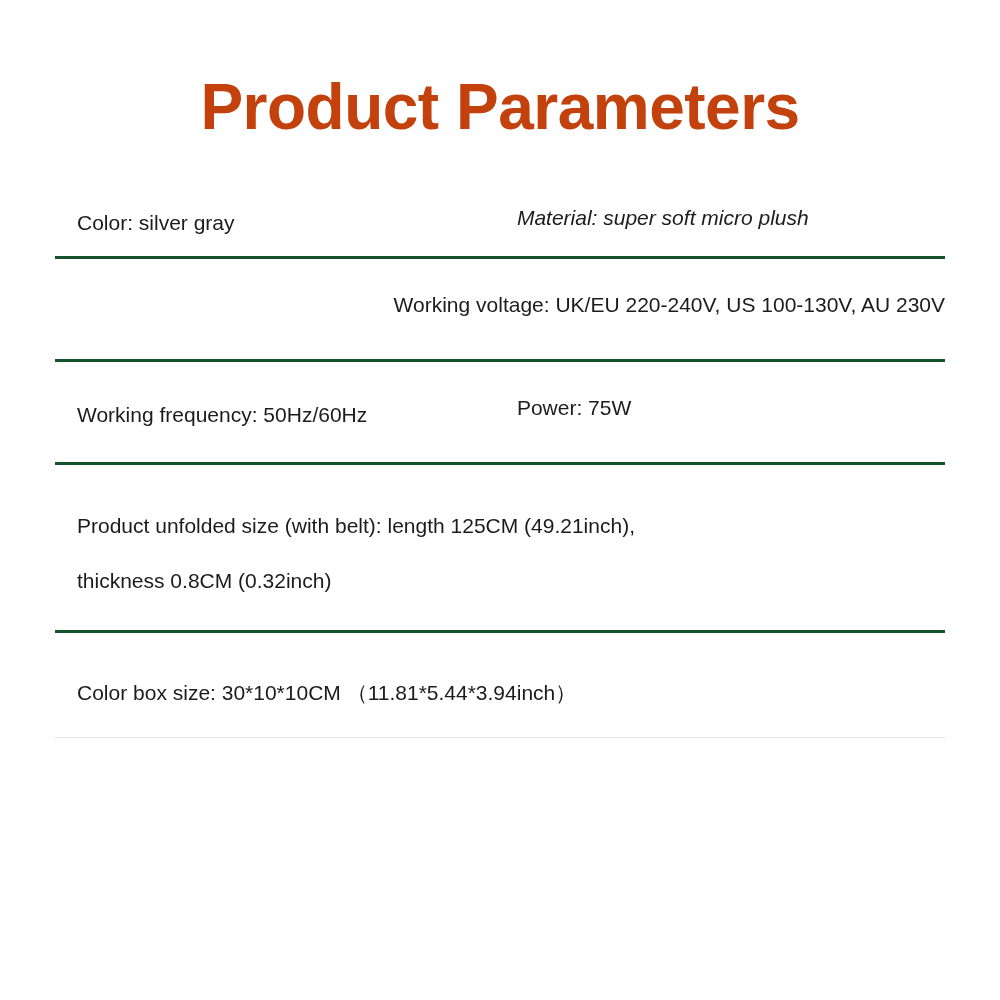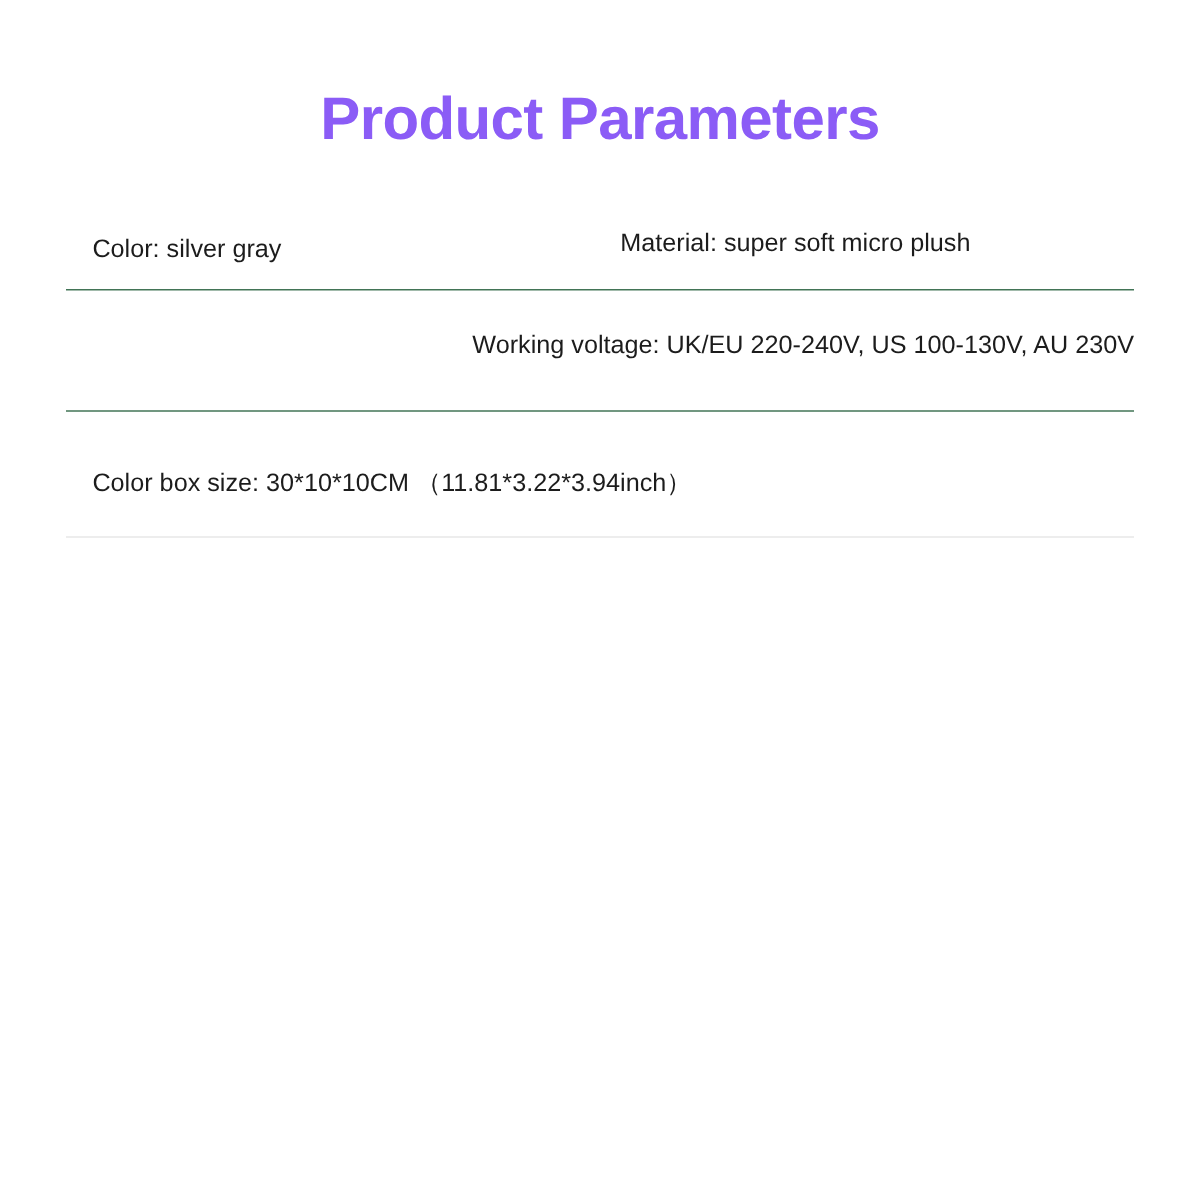--- a/index.html
+++ b/index.html
@@ -15,36 +15,36 @@
     overflow: hidden;
   }
   .page {
     width: 1000px;
     height: 1000px;
     box-sizing: border-box;
     position: relative;
   }
   .title {
     text-align: center;
-    font-size: 50px;
+    font-size: 64px;
     font-weight: bold;
     letter-spacing: -0.5px;
-    color: #8b5cf6;
+    color: #c2410c;
     margin: 0;
     padding-top: 72px;
     line-height: 1.1;
   }
   .spec-table {
     margin: 0 auto;
     width: 890px;
     padding-top: 50px;
   }
   .row {
     position: relative;
-    border-bottom: 1px solid #14532d;
+    border-bottom: 3px solid #14532d;
     box-sizing: border-box;
   }
   .row:last-child {
     border-bottom: 1px solid #e2e2e2;
   }
   .cells {
     display: flex;
     align-items: center;
     width: 100%;
     box-sizing: border-box;
@@ -64,21 +64,21 @@
     width: 49%;
     padding-left: 8px;
   }
   .cell.full {
     width: 100%;
     padding-left: 22px;
   }
   
   .r1 .cells { height: 64px; }
   .r1 .cell.left { transform: translateY(-1px); }
-  .r1 .cell.right { transform: translateY(-6px); }
+  .r1 .cell.right { transform: translateY(-6px); font-style: italic; }
 
   .r2 .cells { height: 100px; text-align: right; }
   .r2 .cell.full { transform: translateY(-4px); }
 
   .r3 .cells { height: 100px; }
   .r3 .cell.left { transform: translateY(3px); }
   .r3 .cell.right { transform: translateY(-4px); }
 
   .r4 .cells { height: 104px; }
   .r4 .cell.left { transform: translateY(-3px); }
@@ -112,24 +112,36 @@
         <div class="cell right">Material: super soft micro plush</div>
       </div>
     </div>
 
     <div class="row r2">
       <div class="cells">
         <div class="cell full">Working voltage: UK/EU 220-240V, US 100-130V, AU 230V</div>
       </div>
     </div>
 
+    <div class="row r3">
+      <div class="cells">
+        <div class="cell left">Working frequency: 50Hz/60Hz</div>
+        <div class="cell right">Power: 75W</div>
+      </div>
+    </div>
 
 
 
+    <div class="row r6">
+      <div class="cells">
+        <div class="cell full multiline">Product unfolded size (with belt): length 125CM (49.21inch),
+thickness 0.8CM (0.32inch)</div>
+      </div>
+    </div>
 
     <div class="row r7">
       <div class="cells">
-        <div class="cell full">Color box size: 30*10*10CM （11.81*3.22*3.94inch）</div>
+        <div class="cell full">Color box size: 30*10*10CM （11.81*5.44*3.94inch）</div>
       </div>
     </div>
 
   </div>
 </div>
 
 </body></html>

